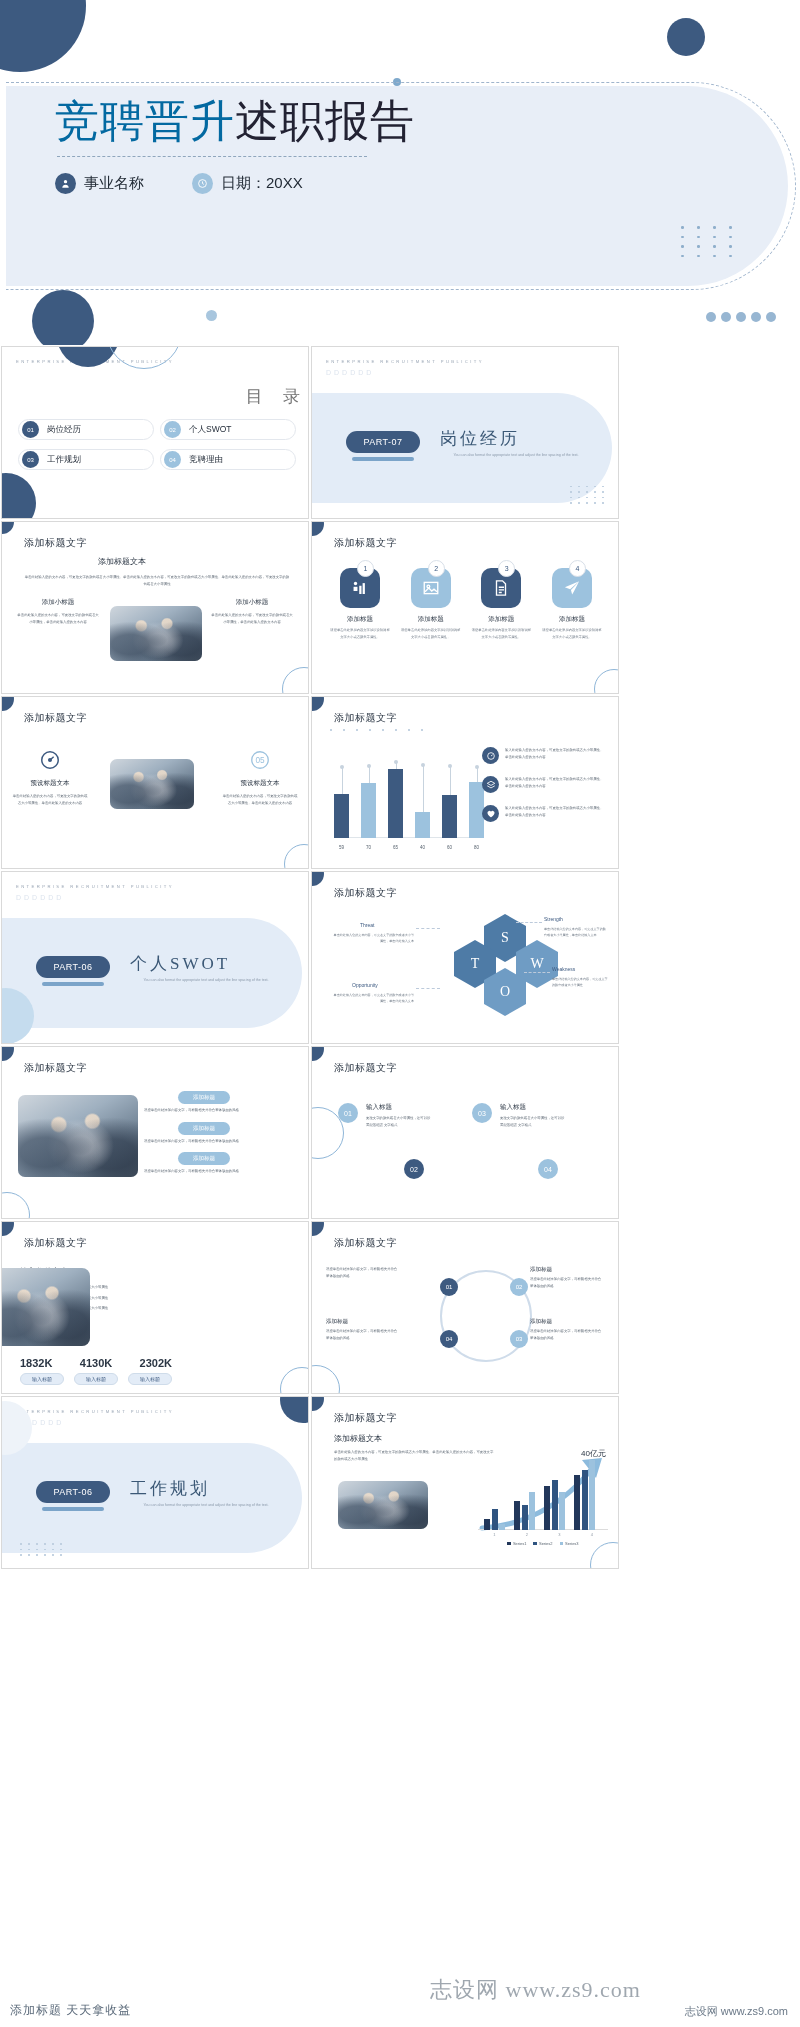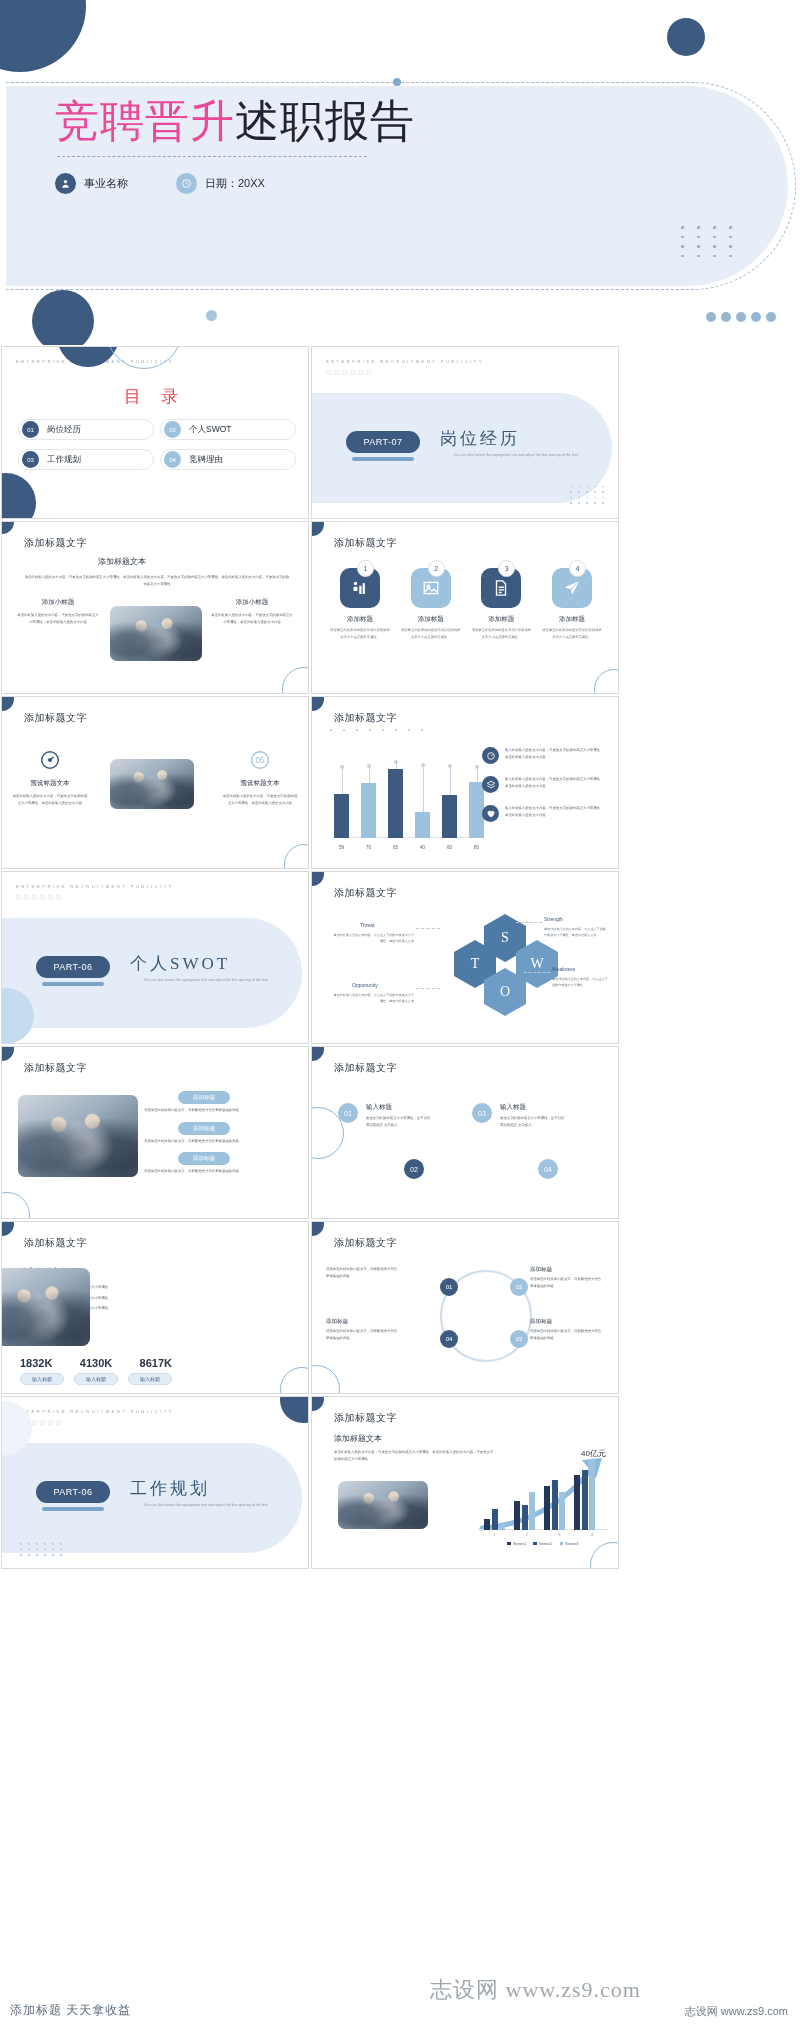--- a/index.html
+++ b/index.html
@@ -27,32 +27,32 @@
   .cover-pills { position:absolute; right:24px; top:312px; display:flex; gap:5px; }
   .cover-pills i { width:10px; height:10px; border-radius:50%; background:#97b6d2; display:block; }
 
   .cover-card { position:absolute; left:6px; top:86px; width:782px; height:200px;
       background:#e8eef7; border-radius:0 120px 120px 0; }
   .cover-card-outline { position:absolute; left:6px; top:82px; width:790px; height:208px;
       border:1px dashed #9fb4cc; border-radius:0 124px 124px 0; border-left:none; }
   .cover-inner { position:absolute; left:55px; top:98px; width:620px; }
   .cover-title { font-family:"Liberation Serif","DejaVu Serif",serif; font-size:44px;
       letter-spacing:1px; line-height:1.1; color:#223; white-space:nowrap; }
-  .cover-title .hl { color:#ec4899; }
+  .cover-title .hl { color:#0369a1; }
   .cover-rule { width:310px; height:0; border-top:1px dashed #8fa6bd; margin:10px 0 10px 2px; }
   .cover-sub { font-size:15px; letter-spacing:7px; color:#2c3847; font-family:"Liberation Serif",serif; }
   .cover-lorem { margin-top:9px; font-size:8px; line-height:1.75; color:#4a5663; width:360px; }
   .cover-lorem b { color:#1d2633; }
   .cover-meta { margin-top:16px; display:flex; align-items:center; gap:48px; }
   .cover-meta .mi { display:flex; align-items:center; gap:8px; }
   .cover-meta .circ { width:21px; height:21px; border-radius:50%; display:flex;
       align-items:center; justify-content:center; color:#fff; font-size:11px; }
   .circ-dark { background:#3d5a80; }
   .circ-light { background:#9fc3de; }
-  .cover-meta .mt { font-size:11px; color:#222b36; }
+  .cover-meta .mt { font-size:15px; color:#222b36; }
   .cover-dots-grid { position:absolute; right:62px; top:226px; display:grid;
       grid-template-columns:repeat(4,9px); gap:7px; }
   .cover-dots-grid i { width:2.5px; height:2.5px; border-radius:50%; background:#8fafcc; display:block; }
 
   
   .grid { position:absolute; left:0; top:345px; width:800px; }
   .row { display:flex; }
   .slide { position:relative; width:308px; height:173px; background:#fff;
       border:1px solid #d9d9d9; overflow:hidden; margin:1px; }
   .eyebrow { position:absolute; left:14px; top:12px; font-size:4.2px; letter-spacing:2.4px;
@@ -61,22 +61,22 @@
       color:#dde4ee; white-space:nowrap; }
   .stitle { position:absolute; left:22px; top:14px; font-size:10px; color:#2b3644; letter-spacing:.5px; }
 
   .cir-fill { position:absolute; border-radius:50%; background:#3d5a80; }
   .cir-line { position:absolute; border-radius:50%; border:1.4px solid #8fb6d8; }
   .cir-lfill { position:absolute; border-radius:50%; background:#c5dcee; }
   .dotgrid { position:absolute; display:grid; gap:4px; }
   .dotgrid i { width:1.6px; height:1.6px; border-radius:50%; background:#b9cbdd; display:block; }
 
   
-  .toc-title { position:absolute; left:0; right:0; top:38px; text-align:center;
-      font-family:"Liberation Serif",serif; font-size:17px; letter-spacing:8px; color:#ef4444; }
+  .toc-title { position:absolute; left:0; right:0; top:38px; text-align:right;
+      font-family:"Liberation Serif",serif; font-size:17px; letter-spacing:8px; color:#737373; }
   .toc-wrap { position:absolute; left:16px; top:72px; width:278px;
       display:grid; grid-template-columns:1fr 1fr; gap:9px 6px; }
   .toc-item { display:flex; align-items:center; gap:8px; height:21px;
       border:1px solid #e3e7ed; border-radius:11px; padding-left:3px; background:#fff; }
   .toc-num { width:17px; height:17px; border-radius:50%; color:#fff; font-size:6px;
       display:flex; align-items:center; justify-content:center; flex:0 0 auto; }
   .n-dark { background:#3d5a80; }
   .n-light { background:#9cc2de; }
   .toc-label { font-size:8.5px; color:#27303c; }
 
@@ -614,21 +614,21 @@
         <div class="stitle">添加标题文字</div>
         <div style="position:absolute;left:18px;top:44px;width:150px;">
           <div style="font-size:8px;color:#2b3644;">输入您的文本</div>
           <div class="ptxt" style="margin-top:7px;">单击此处输入文本内容，可更改文字的颜色或者大小等属性</div>
           <div class="ptxt" style="margin-top:4px;">单击此处输入文本内容，可更改文字的颜色或者大小等属性</div>
           <div class="ptxt" style="margin-top:4px;">单击此处输入文本内容，可更改文字的颜色或者大小等属性</div>
         </div>
         <div style="position:absolute;left:18px;bottom:24px;width:152px;display:flex;justify-content:space-between;">
           <span class="stat-n">1832K</span>
           <span class="stat-n">4130K</span>
-          <span class="stat-n">8617K</span>
+          <span class="stat-n">2302K</span>
         </div>
         <div style="position:absolute;left:18px;bottom:8px;width:152px;display:flex;justify-content:space-between;">
           <span class="stat-b">输入标题</span>
           <span class="stat-b">输入标题</span>
           <span class="stat-b">输入标题</span>
         </div>
         <div class="s3-img photo" style="right:12px;top:46px;left:auto;width:100px;height:78px;border-radius:8px;"></div>
         <div class="cir-line" style="right:-16px;bottom:-18px;width:44px;height:44px;"></div>
       </div>
 

